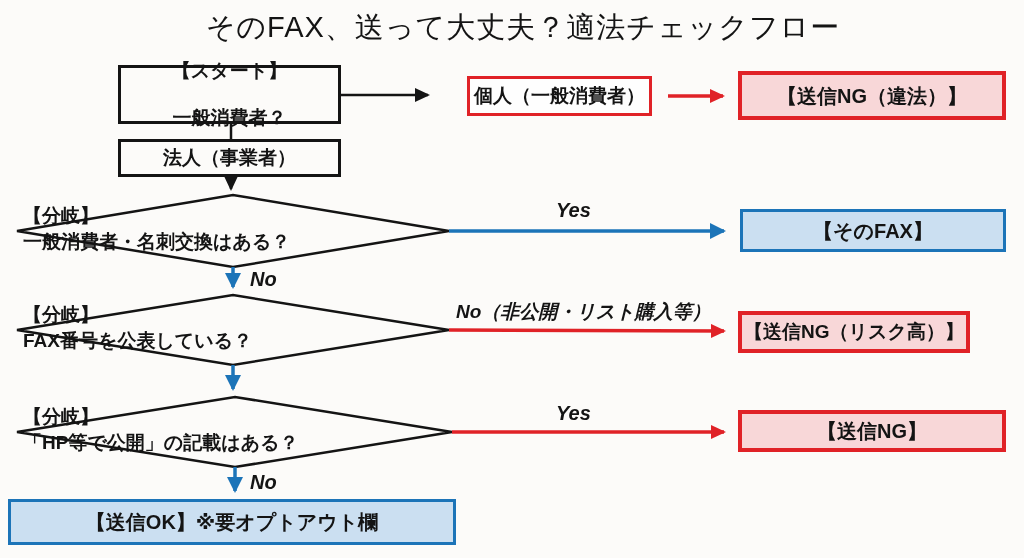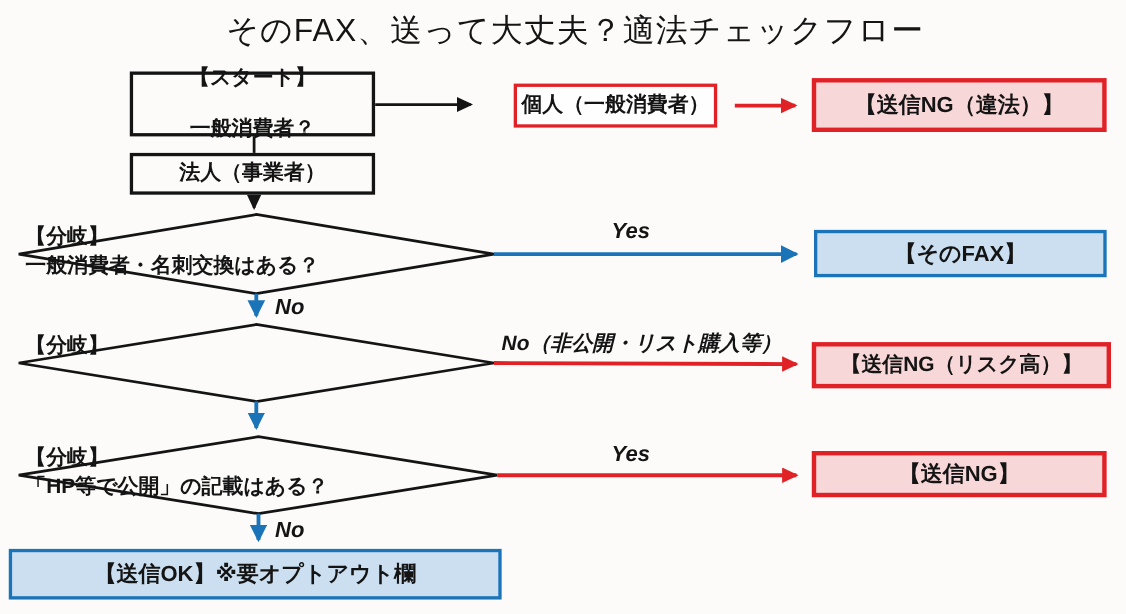--- a/index.html
+++ b/index.html
@@ -38,21 +38,21 @@
     font-size:19px;line-height:1.38;z-index:2;
   }
   .elabel{
     position:absolute;font-weight:bold;white-space:nowrap;z-index:2;font-style:italic;
   }
   .b-start{left:118px;top:65px;width:223px;height:59px;font-size:19px;gap:22px;}
   .b-corporate{left:118px;top:139px;width:223px;height:38px;font-size:19px;}
   .b-individual{left:443px;top:76px;width:185px;height:40px;font-size:19px;margin-left:24px;}
   .b-ng-illegal{left:738px;top:71px;width:268px;height:49px;font-size:20px;}
   .b-ok{left:740px;top:209px;width:266px;height:43px;font-size:20px;}
-  .b-ng-risk{left:738px;top:311px;width:272px;height:42px;font-size:19px;}
+  .b-ng-risk{left:738px;top:311px;width:232px;height:42px;font-size:19px;}
   .b-ng{left:738px;top:410px;width:268px;height:42px;font-size:20px;}
   .b-ok-optout{left:8px;top:499px;width:448px;height:46px;font-size:20px;}
   .l-branch1{left:23px;top:203px;width:420px;}
   .l-branch2{left:23px;top:302px;width:420px;}
   .l-branch3{left:23px;top:404px;width:426px;}
   .e-yes1{left:556px;top:199px;font-size:20px;}
   .e-no1{left:250px;top:268px;font-size:20px;}
   .e-no2{left:456px;top:299px;font-size:19px;}
   .e-yes2{left:244px;top:368px;font-size:19px;}
   .e-yes3{left:556px;top:402px;font-size:20px;}
@@ -115,20 +115,21 @@
     <div>【分岐】</div>
     <div>一般消費者・名刺交換はある？</div>
   </div>
 
   <div class="box box-blue b-ok">
     <span>【そのFAX】</span>
   </div>
 
   <div class="dlabel l-branch2">
     <div>【分岐】</div>
+    <div>FAX番号を公表している？</div>
   </div>
 
   <div class="box box-red b-ng-risk">
     <span>【送信NG（リスク高）】</span>
   </div>
 
   <div class="dlabel l-branch3">
     <div>【分岐】</div>
     <div>「HP等で公開」の記載はある？</div>
   </div>

